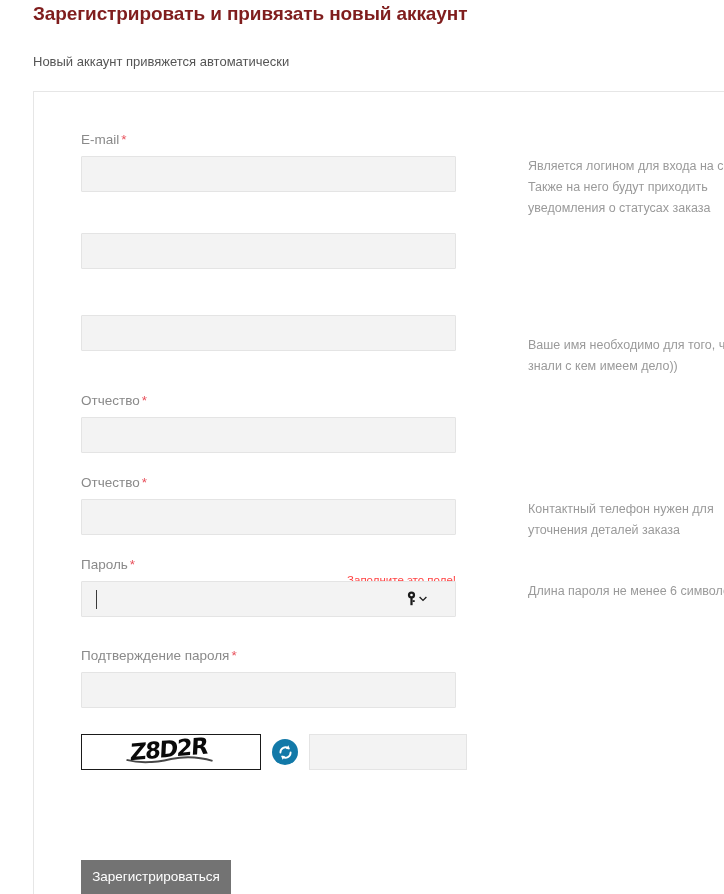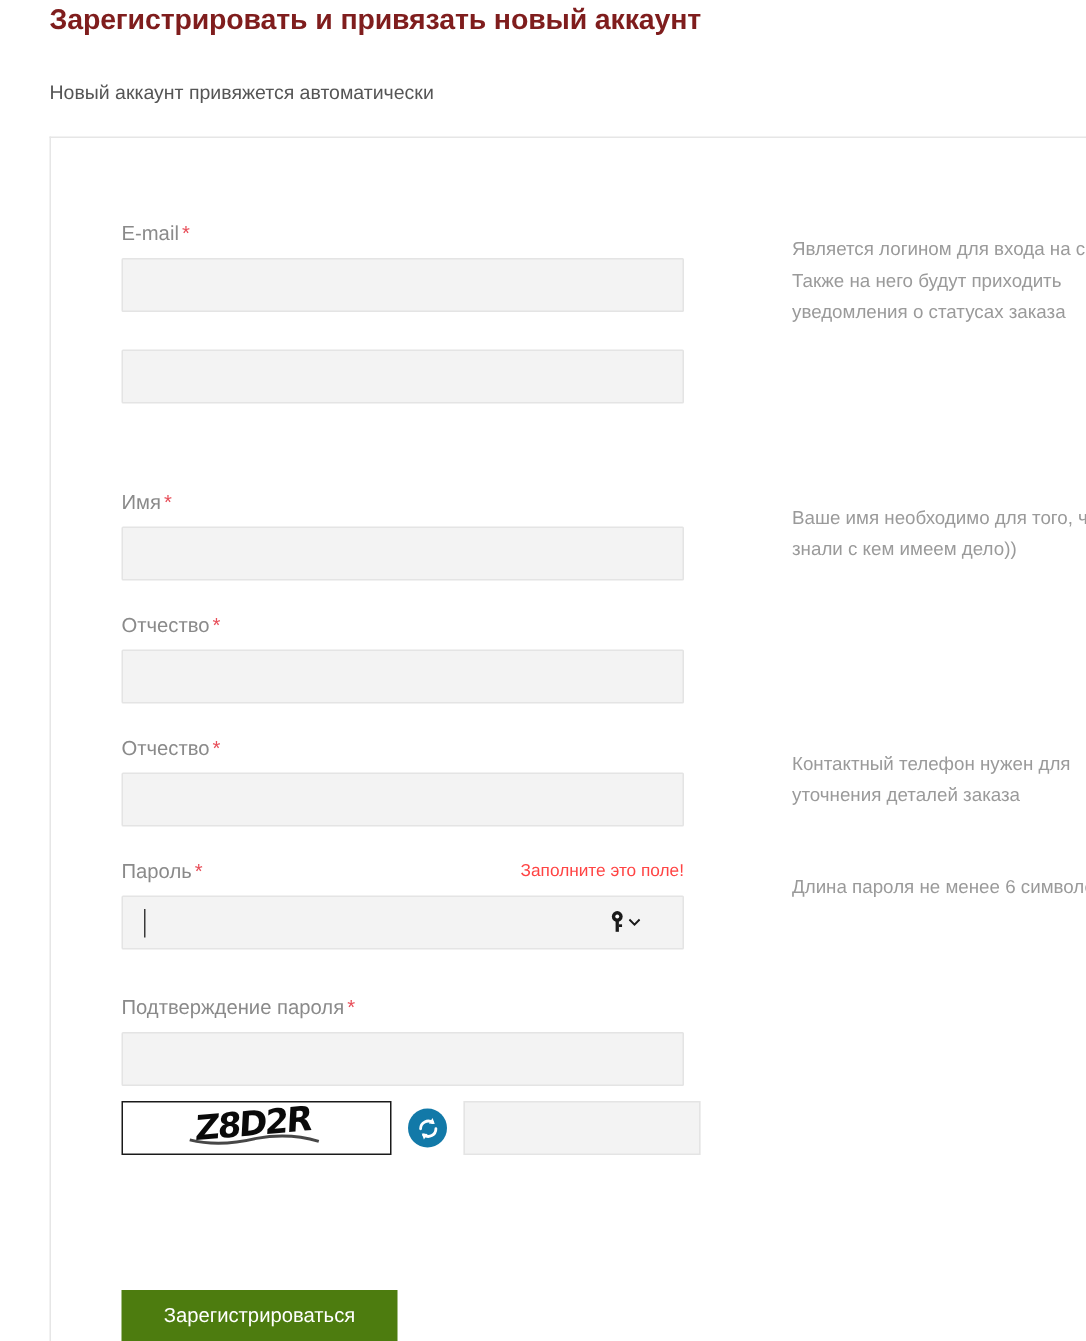--- a/index.html
+++ b/index.html
@@ -55,37 +55,36 @@
   
   .field-row {
     position: absolute;
     left: 47px;             
     width: 658px;
   }
   .label-line {
     position: relative;
     height: 20px;
     width: 375px;
-    margin-top: 16px;
   }
   .field-label {
     font-size: 13.5px;
     color: #8a8a8a;
     line-height: 20px;
     white-space: nowrap;
   }
   .req-star {
     color: #e8505b;
     font-size: 13.5px;
     margin-left: 2px;
   }
   .error-msg {
     position: absolute;
     right: 0;
-    top: 1px;
+    top: 16px;
     font-size: 11.5px;
     color: #ff4444;
     line-height: 18px;
     white-space: nowrap;
   }
 
   .text-input {
     margin-top: 6px;
     width: 375px;
     height: 36px;
@@ -183,23 +182,23 @@
     white-space: nowrap;
   }
   .agree-link {
     color: #1279a8;
     text-decoration: none;
     cursor: pointer;
   }
   .submit-btn {
     position: absolute;
     left: 47px;
-    width: 184px;
+    width: 150px;
     height: 34px;
-    background: #4d7c0f;
+    background: #737373;
     color: #ffffff;
     border: none;
     font-family: "Liberation Sans", "DejaVu Sans", sans-serif;
     font-size: 13.5px;
     line-height: 34px;
     text-align: center;
     cursor: pointer;
     padding: 0;
   }
 </style>
@@ -217,23 +216,20 @@
     </div>
     <div class="text-input"></div>
     <div class="hint" style="top:26px;">Является логином для входа на сайт. Также на него будут приходить уведомления о статусах заказа</div>
   </div>
 
   <div class="field-row" style="top:135px;">
     <div class="text-input"></div>
   </div>
 
   <div class="field-row" style="top:217px;">
-    <div class="label-line">
-      <span class="field-label">Имя</span><span class="req-star">*</span>
-    </div>
     <div class="text-input"></div>
     <div class="hint" style="top:26px;">Ваше имя необходимо для того, чтобы мы знали с кем имеем дело))</div>
   </div>
 
   <div class="field-row" style="top:299px;">
     <div class="label-line">
       <span class="field-label">Отчество</span><span class="req-star">*</span>
     </div>
     <div class="text-input"></div>
   </div>

